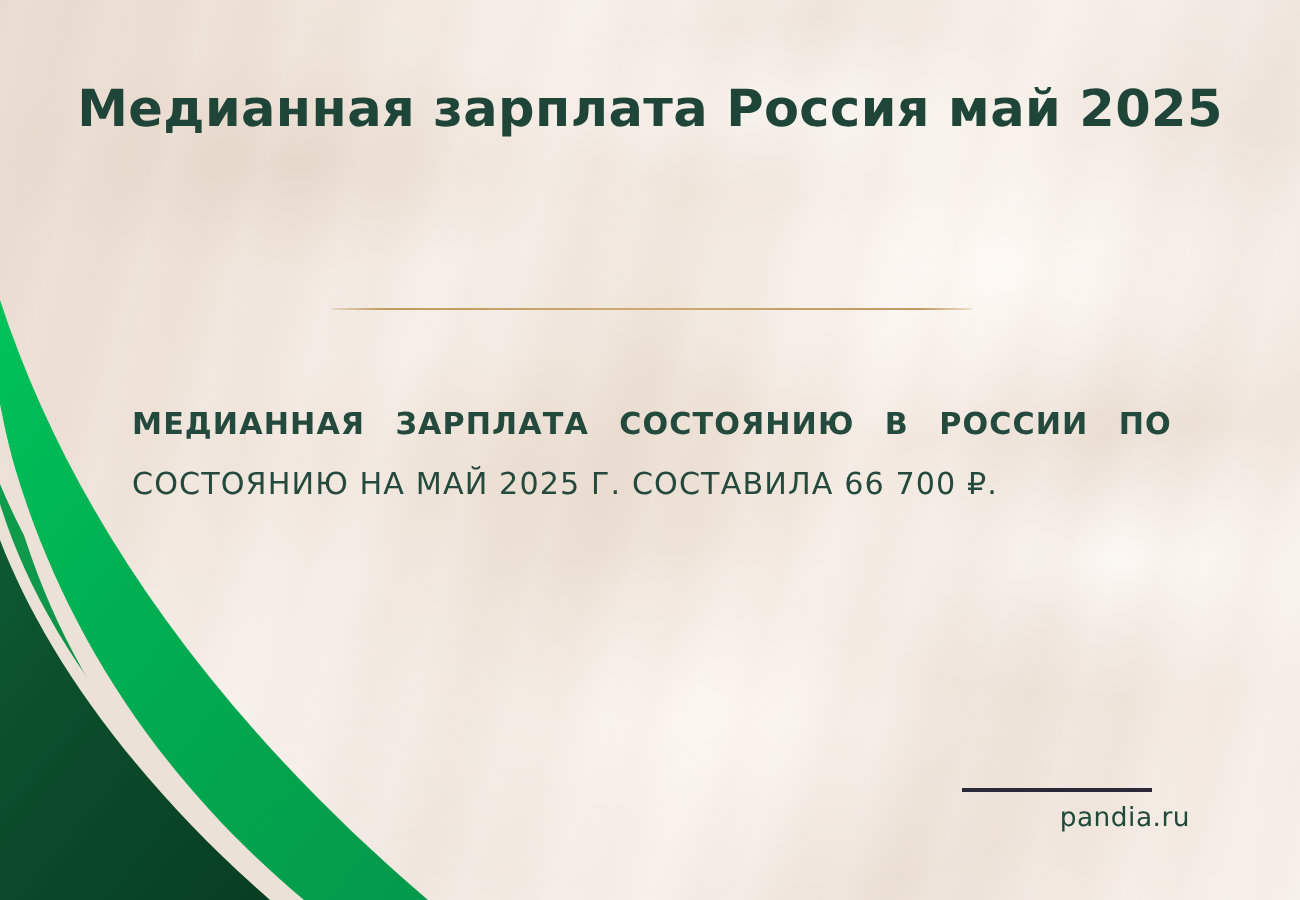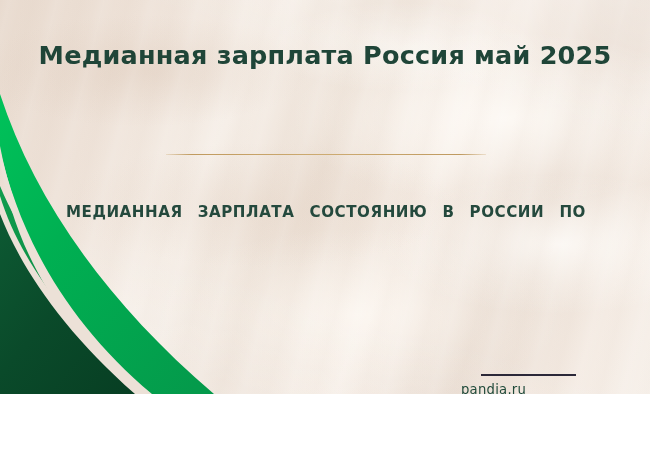--- a/index.html
+++ b/index.html
@@ -9,21 +9,21 @@
   body {
     width: 650px;
     height: 450px;
     overflow: hidden;
     font-family: "Liberation Sans", sans-serif;
   }
 
   #slide {
     position: relative;
     width: 650px;
-    height: 394px;
+    height: 450px;
     overflow: hidden;
     background: #7dd3fc;
   }
 
   
   .bg-layer {
     position: absolute;
     inset: 0;
     pointer-events: none;
   }
@@ -142,23 +142,23 @@
   }
   .body-line-1 > span { display: inline-block; font-weight: bold; }
   .body-line-2 {
     text-align: left;
     white-space: nowrap;
   }
 
   .footer {
     position: absolute;
     left: 461px;
-    top: 374px;
+    top: 394px;
     width: 134px;
-    text-align: left;
+    text-align: right;
   }
   .footer-rule {
     width: 95px;
     height: 1.6px;
     margin: 0 auto 6px auto;
     background: #2b2838;
   }
   .footer-label {
     font-family: "DejaVu Sans", sans-serif;
     font-size: 13.2px;
@@ -212,20 +212,21 @@
 
   <div class="body-block">
     <div class="body-line-1">
       <span>МЕДИАННАЯ</span>
       <span>ЗАРПЛАТА</span>
       <span>СОСТОЯНИЮ</span>
       <span>В</span>
       <span>РОССИИ</span>
       <span>ПО</span>
     </div>
+    <div class="body-line-2">СОСТОЯНИЮ НА МАЙ 2025 Г. СОСТАВИЛА 66 700 ₽.</div>
   </div>
 
   <div class="footer">
     <div class="footer-rule"></div>
     <div class="footer-label">pandia.ru</div>
   </div>
 
 </div>
 
 </body></html>

